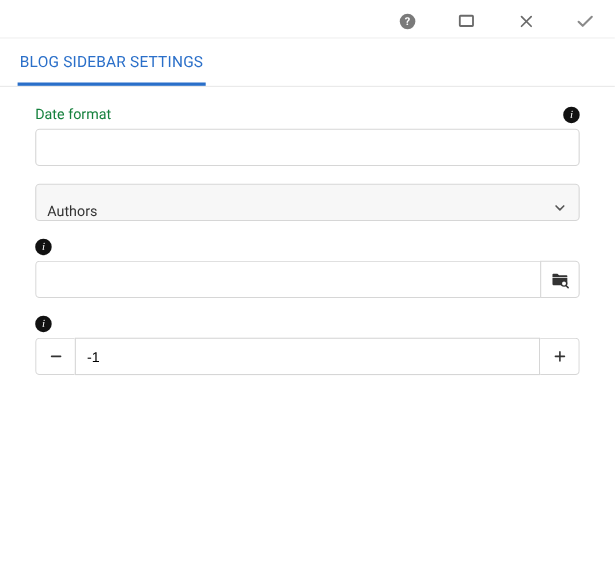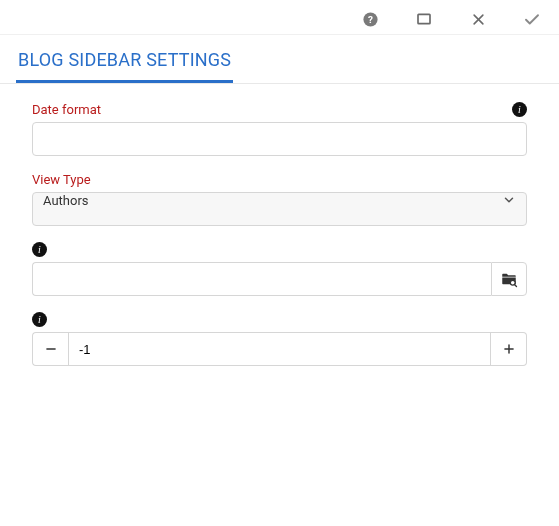--- a/index.html
+++ b/index.html
@@ -30,37 +30,37 @@
     color: #6a6a6a;
   }
   .toolbar .icon-btn svg { display: block; }
   .tabs {
     padding: 0 16px;
     border-bottom: 1px solid #e8e8e8;
   }
   .tab {
     display: inline-block;
     padding: 14px 2px 10px 2px;
-    font-size: 18px;
+    font-size: 14px;
     letter-spacing: 0.2px;
     color: #2a6fc9;
     border-bottom: 3px solid #2a6fc9;
     cursor: pointer;
   }
   .form { padding: 18px 32px; }
   .field { margin-bottom: 16px; }
   .field-label-row {
     display: flex;
     justify-content: space-between;
     align-items: center;
     margin-bottom: 5px;
   }
   .field-label-row label {
     font-size: 13px;
-    color: #b91c1c;
+    color: #15803d;
   }
   .info-badge {
     width: 15px;
     height: 15px;
     border-radius: 50%;
     background: #111;
     color: #fff;
     font-size: 10px;
     font-family: Georgia, serif;
     font-style: italic;
@@ -84,21 +84,21 @@
     width: 100%;
   }
   .select-display {
     width: 100%;
     height: 34px;
     border: 1px solid #d6d6d6;
     border-radius: 4px;
     padding: 0 10px;
     background: #f7f7f7;
     display: flex;
-    align-items: flex-start;
+    align-items: flex-end;
     justify-content: space-between;
     cursor: pointer;
   }
   .select-display .chev { color: #555; }
   .path-row { display: flex; width: 100%; }
   .path-row .input-text { flex: 1; border-top-right-radius: 0; border-bottom-right-radius: 0; border-right: none; }
   .path-btn {
     width: 36px;
     height: 34px;
     border: 1px solid #d6d6d6;
@@ -172,23 +172,20 @@
 
   <div class="field">
     <div class="field-label-row">
       <label>Date format</label>
       <div class="info-badge">i</div>
     </div>
     <input class="input-text" type="text" value="" style="">
   </div>
 
   <div class="field">
-    <div class="field-label-row">
-      <label>View Type</label>
-    </div>
     <div class="select-wrap">
       <div class="select-display">
         <span>Authors</span>
         <span class="chev">
           <svg width="14" height="14" viewBox="0 0 24 24" fill="none" stroke="#555" stroke-width="2.5" stroke-linecap="round" stroke-linejoin="round">
               <polyline points="6 9 12 15 18 9"></polyline>
             </svg>
         </span>
       </div>
     </div>

